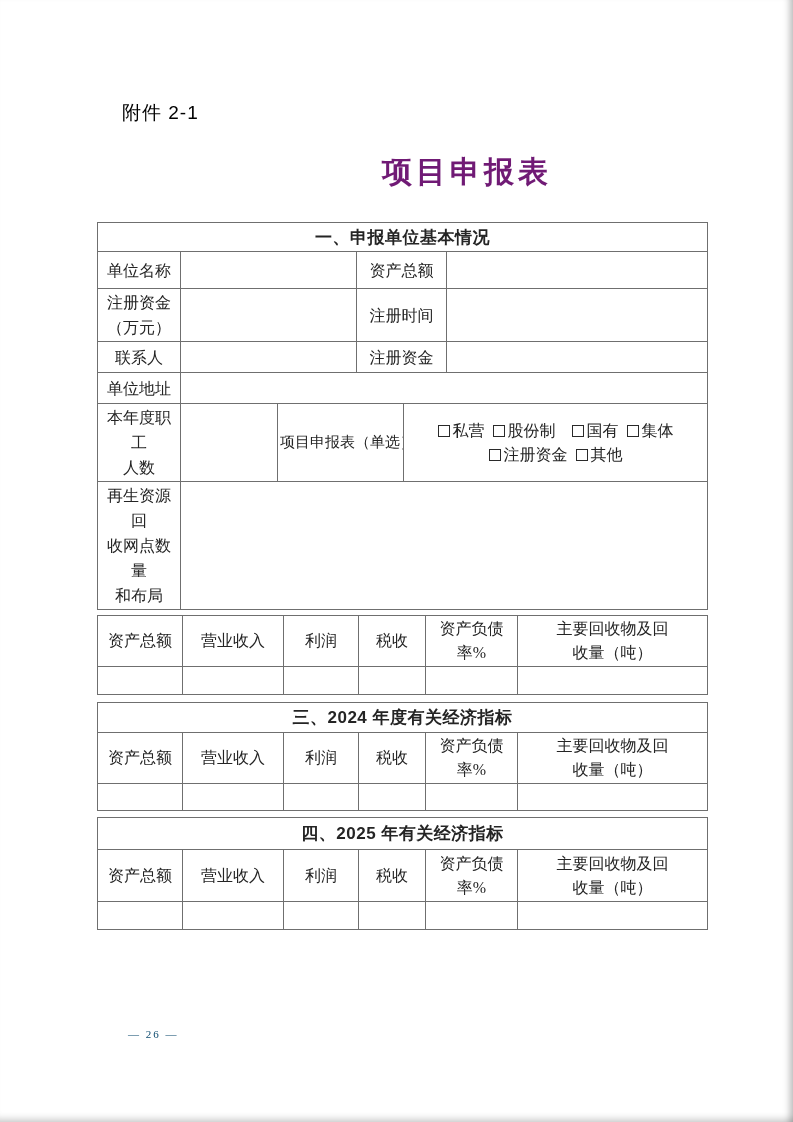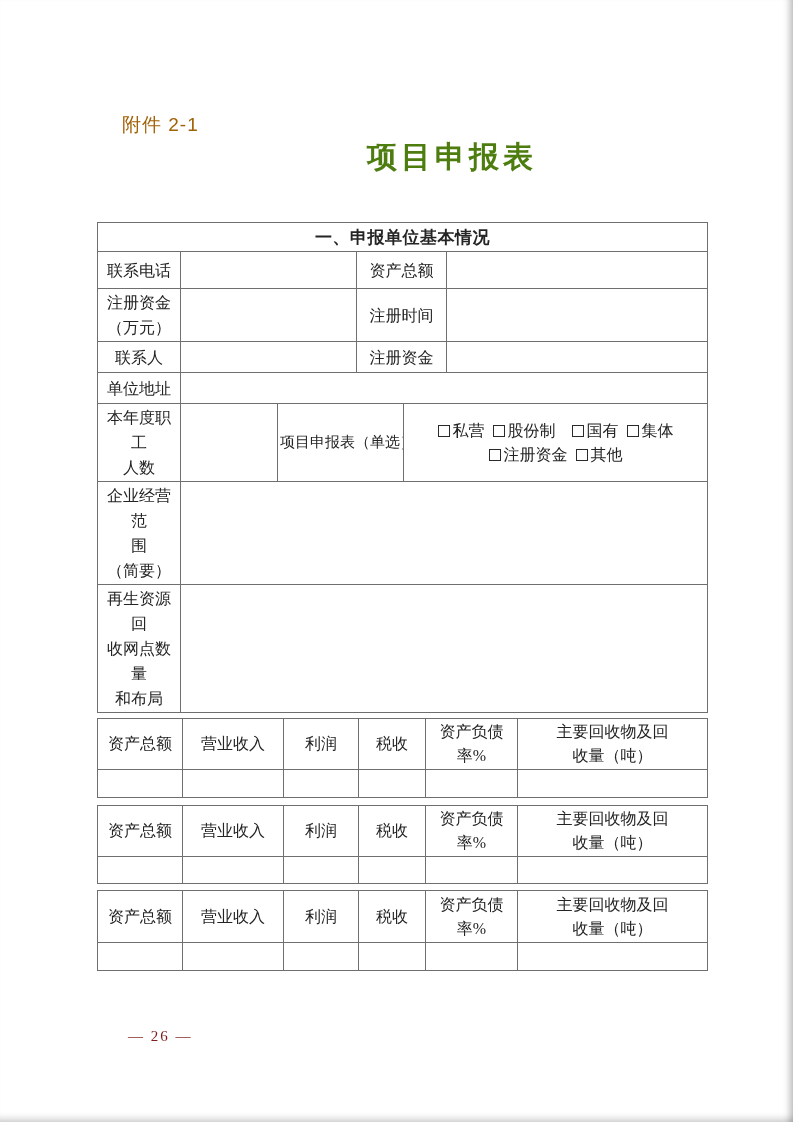--- a/index.html
+++ b/index.html
@@ -13,28 +13,28 @@
     position:relative;
     width:793px;height:1122px;
     background:var(--bg);
     font-family:"Liberation Serif","DejaVu Serif",serif;
     color:var(--text);
     overflow:hidden;
     box-shadow: inset -9px 0 7px -6px rgba(0,0,0,.28),
                 inset 0 -9px 7px -6px rgba(0,0,0,.20);
   }
   .attachment{
-    position:absolute;left:122px;top:112px;
+    position:absolute;left:122px;top:100px;
     font-family:"Liberation Sans","DejaVu Sans",sans-serif;
-    font-size:19px;color:#a16207;letter-spacing:1px;
+    font-size:19px;color:#000000;letter-spacing:1px;
   }
   .doc-title{
-    position:absolute;left:366px;top:136px;margin:1px;
+    position:absolute;left:366px;top:136px;margin:16px;
     font-family:"Liberation Sans","DejaVu Sans",sans-serif;
-    font-weight:700;font-size:30px;color:#4d7c0f;letter-spacing:4px;
+    font-weight:700;font-size:30px;color:#701a75;letter-spacing:4px;
     white-space:nowrap;
   }
   .subtitle-row{
     position:absolute;left:97px;top:184px;width:610px;
     display:flex;justify-content:space-between;
     padding-left:25px;padding-right:87px;
     font-size:16px;color:#262626;
   }
   .content{position:absolute;left:97px;top:222px;width:612px;}
   table{
@@ -61,21 +61,21 @@
   .opt{margin:0 4px;display:inline-block;}
   .opt-gap{margin-left:12px;}
   .cb{
     display:inline-block;width:12px;height:12px;
     border:1px solid #2a2a2a;margin-right:3px;
     vertical-align:-1px;background:transparent;
   }
   .ch{white-space:pre-line;line-height:24px;}
   .page-number{
     position:absolute;left:128px;top:1028px;
-    font-size:15px;color:#7f1d1d;letter-spacing:2px;
+    font-size:11px;color:#0c4a6e;letter-spacing:2px;
   }
 </style>
 </head>
 <body>
 
 <div class="page">
 
   <div class="attachment">附件 2-1</div>
 
   <h1 class="doc-title">项目申报表</h1>
@@ -90,21 +90,21 @@
           <col style="width:79px">
         <col style="width:47px">
           <col style="width:43px">
           <col style="width:261px">
       </colgroup>
       <tbody>
           <tr style="height:29px">
         <td class="sec" colspan="6">一、申报单位基本情况</td>
       </tr>
       <tr style="height:37px">
-        <td class="lab">联系电话</td>
+        <td class="lab">单位名称</td>
         <td colspan="2"></td>
         <td class="lab" colspan="2">资产总额</td>
         <td></td>
       </tr>
       <tr style="height:53px">
         <td class="lab">注册资金
 （万元）</td>
         <td colspan="2"></td>
         <td class="lab" colspan="2">注册时间</td>
         <td></td>
@@ -127,26 +127,20 @@
         <td class="opts" colspan="2">
           <div class="optline">
             <span class="opt"><span class="cb"></span><span>私营</span></span><span class="opt"><span class="cb"></span><span>股份制</span></span><span class="opt opt-gap"><span class="cb"></span><span>国有</span></span><span class="opt"><span class="cb"></span><span>集体</span></span>
           </div>
           <div class="optline">
             <span class="opt"><span class="cb"></span><span>注册资金</span></span><span class="opt"><span class="cb"></span><span>其他</span></span>
           </div>
         </td>
       </tr>
       <tr style="height:96px">
-        <td class="lab">企业经营范
-围
-（简要）</td>
-        <td colspan="5"></td>
-      </tr>
-      <tr style="height:96px">
         <td class="lab">再生资源回
 收网点数量
 和布局</td>
         <td colspan="5"></td>
       </tr>
     </tbody>
       </table>
 
     <table class="t-econ1">
       <colgroup>
@@ -182,20 +176,23 @@
     <table class="t-econ2">
       <colgroup>
         <col style="width:85px">
           <col style="width:101px">
           <col style="width:75px">
         <col style="width:67px">
           <col style="width:92px">
           <col style="width:190px">
       </colgroup>
       <tbody>
+          <tr style="height:30px">
+        <td class="sec" colspan="6">三、2024 年度有关经济指标</td>
+      </tr>
       <tr style="height:50px">
         <td class="ch">资产总额</td>
         <td class="ch">营业收入</td>
         <td class="ch">利润</td>
         <td class="ch">税收</td>
         <td class="ch">资产负债
 率%</td>
         <td class="ch">主要回收物及回
 收量（吨）</td>
       </tr>
@@ -213,20 +210,23 @@
     <table>
       <colgroup>
         <col style="width:85px">
           <col style="width:101px">
           <col style="width:75px">
         <col style="width:67px">
           <col style="width:92px">
           <col style="width:190px">
       </colgroup>
       <tbody>
+          <tr style="height:32px">
+        <td class="sec" colspan="6">四、2025 年有关经济指标</td>
+      </tr>
       <tr style="height:52px">
         <td class="ch">资产总额</td>
         <td class="ch">营业收入</td>
         <td class="ch">利润</td>
         <td class="ch">税收</td>
         <td class="ch">资产负债
 率%</td>
         <td class="ch">主要回收物及回
 收量（吨）</td>
       </tr>

